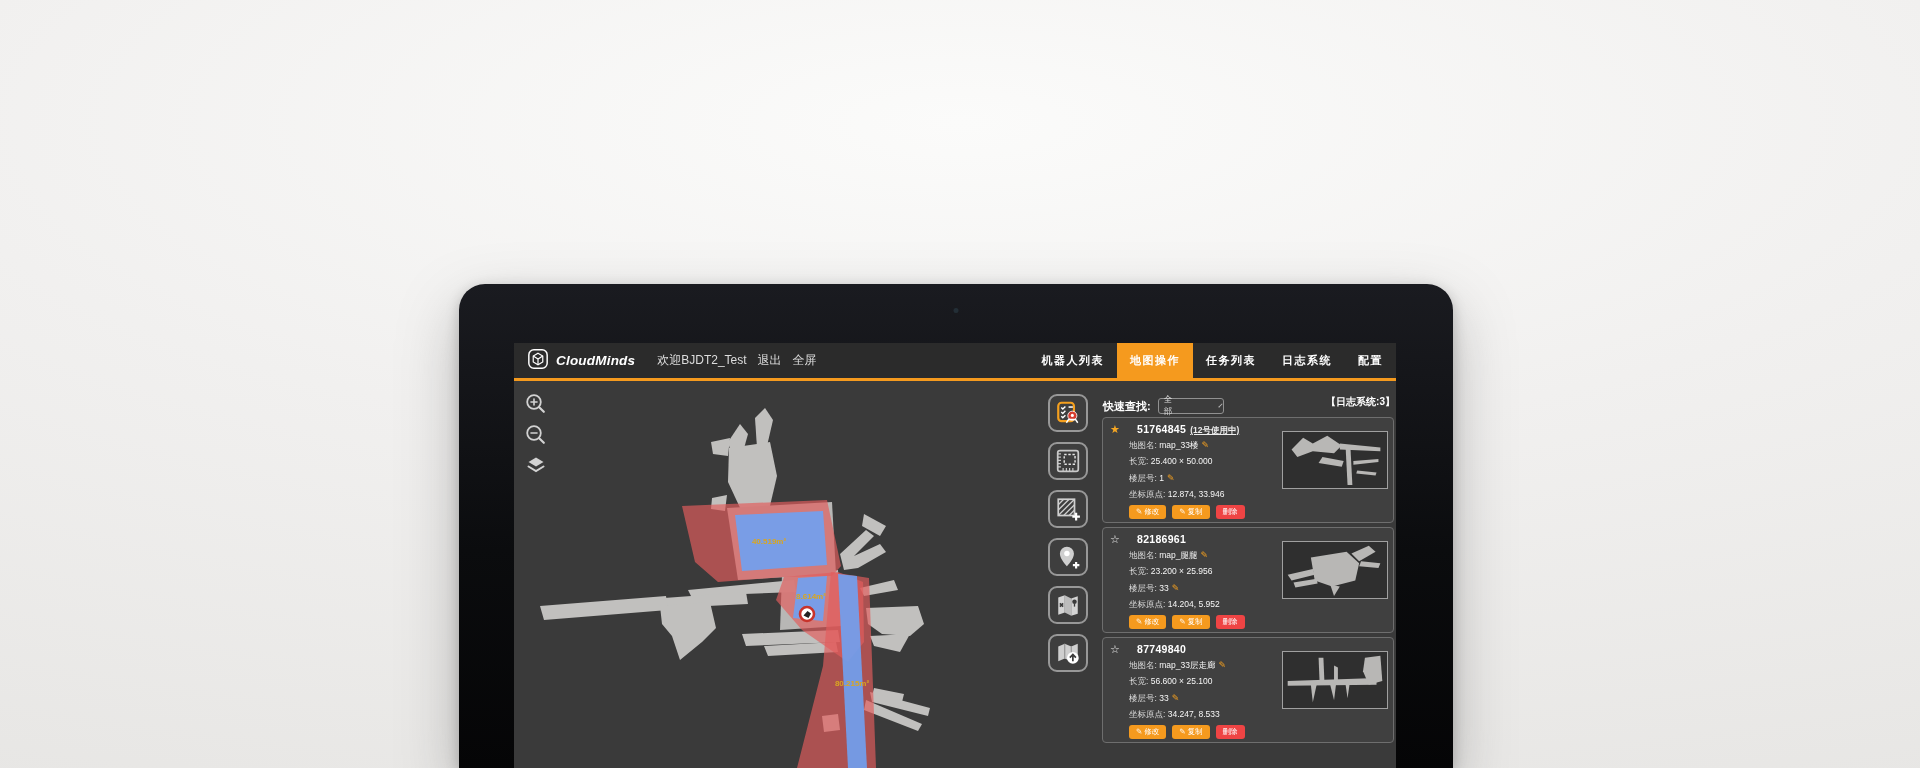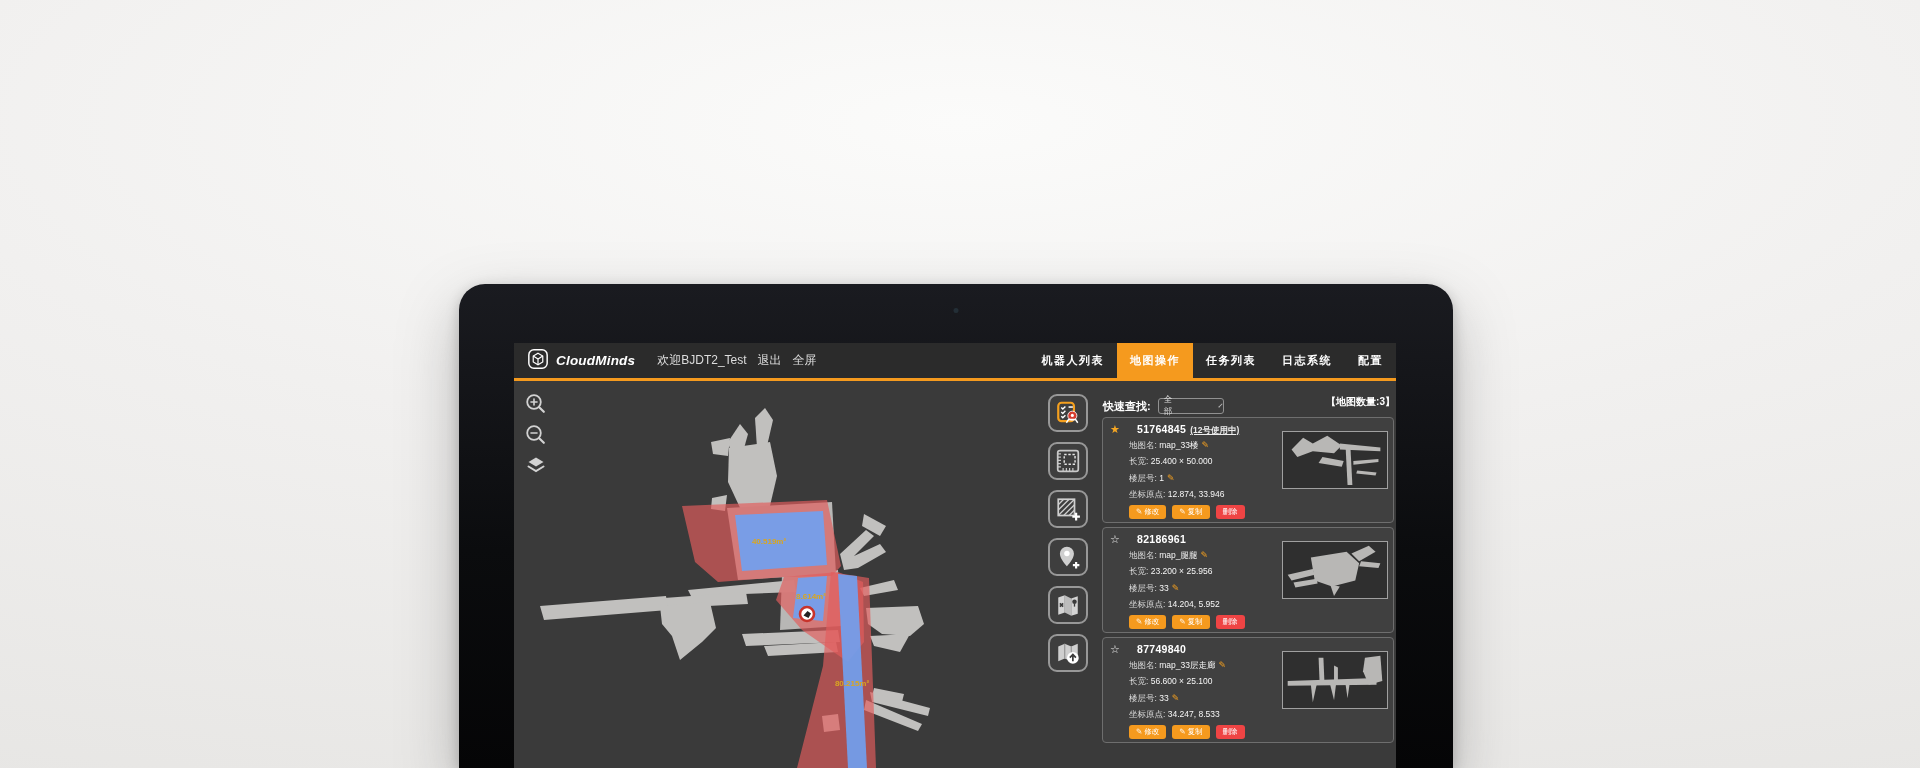--- a/index.html
+++ b/index.html
@@ -234,21 +234,21 @@
           </button>
         </div>
 
         <aside class="panel">
           <div class="panel-head">
             <span class="search-label">快速查找:</span>
             <div class="filter-select">
               <span>全部</span>
               <span class="chevron"></span>
             </div>
-            <span class="count-label">【地图数量:3】</span>
+            <span class="count-label">【日志系统:3】</span>
           </div>
 
           <div class="cards">
 
             <section class="map-card">
               <span class="star">★</span>
               <div class="card-title">
                 <span class="card-id">51764845</span>
                 <span class="card-suffix">(12号使用中)</span>
               </div>

